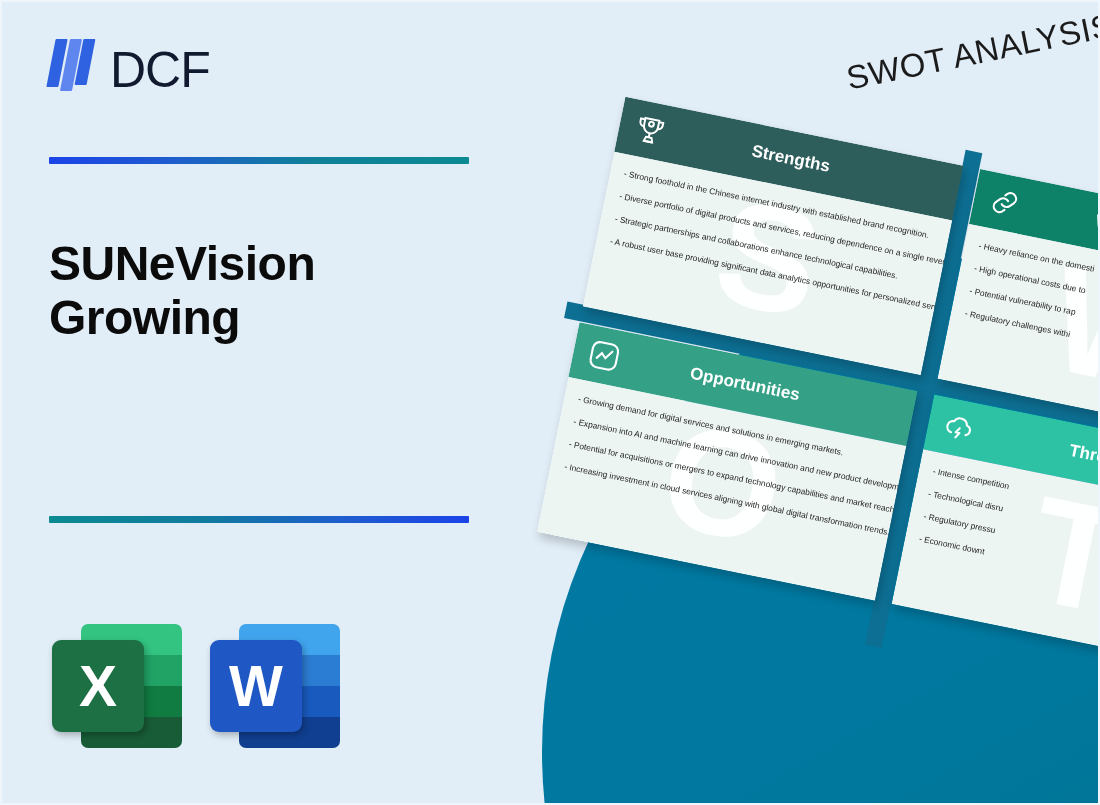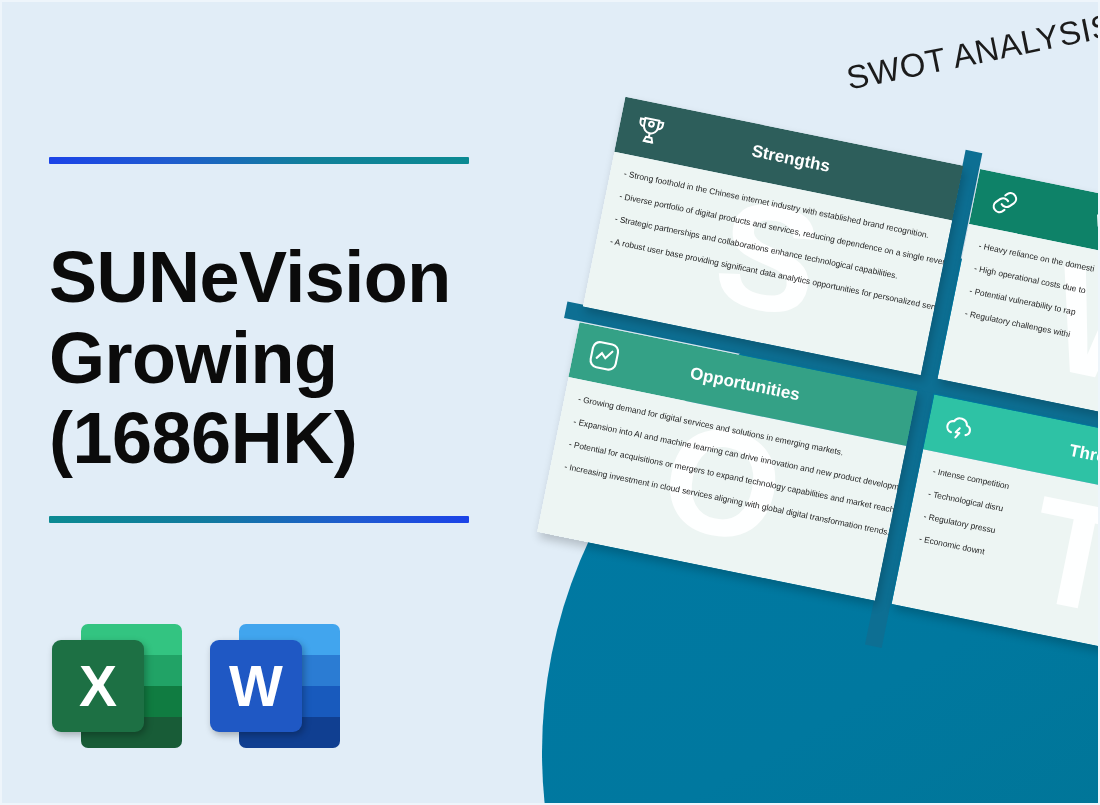--- a/index.html
+++ b/index.html
@@ -27,21 +27,21 @@
   .bm2{left:16px; top:4px;  width:12px;height:52px;background:#5f86ef;}
   .bm3{left:30px; top:0px;  width:12px;height:46px;background:#2f62e0;}
   .brand-text{font-size:50px;font-weight:500;color:#111a2e;letter-spacing:-1px;line-height:1;}
 
   .rule{position:absolute;left:47px;width:420px;height:7px;border-radius:1px;}
   .rule-top{top:155px;background:linear-gradient(90deg,#1b43e8 0%,#1f5bd0 28%,#10809a 62%,#0b8a92 100%);}
   .rule-bottom{top:514px;background:linear-gradient(90deg,#0b8a92 0%,#117a9f 38%,#1f5bd0 72%,#1b43e8 100%);}
 
   .title{
     position:absolute;left:47px;top:235px;width:470px;
-    font-size:72px;line-height:1.12;font-weight:700;color:#0b0b0b;
+    font-size:48px;line-height:1.12;font-weight:700;color:#0b0b0b;
     letter-spacing:-0.5px;
   }
   .title span{display:block;}
 
   
   .office{position:absolute;left:50px;top:620px;display:flex;gap:28px;}
   .doc-ico{position:relative;width:130px;height:128px;}
   .doc-sheet{position:absolute;right:0;top:2px;width:101px;height:124px;border-radius:7px;overflow:hidden;}
   .doc-sheet b{display:block;width:100%;height:25%;}
   .doc-tile{
@@ -207,27 +207,34 @@
             <li>Regulatory pressu</li>
             <li>Economic downt</li>
           </ul>
         </div>
       </div>
     </div>
   </div>
 
   <div class="left">
 
+    <div class="brand">
+      <span class="brand-mark">
+        <i class="bm1"></i>
+          <i class="bm2"></i>
+          <i class="bm3"></i>
+      </span>
+      <span class="brand-text">DCF</span>
+    </div>
 
     <div class="rule rule-top"></div>
 
     <div class="title">
       <span>SUNeVision</span>
       <span>Growing</span>
-      <span>(1686HK)</span>
     </div>
 
     <div class="rule rule-bottom"></div>
 
     <div class="office">
       <div class="doc-ico xl">
         <span class="doc-sheet">
           <b style="background:#33c481"></b>
             <b style="background:#21a366"></b>
             <b style="background:#107c41"></b>

